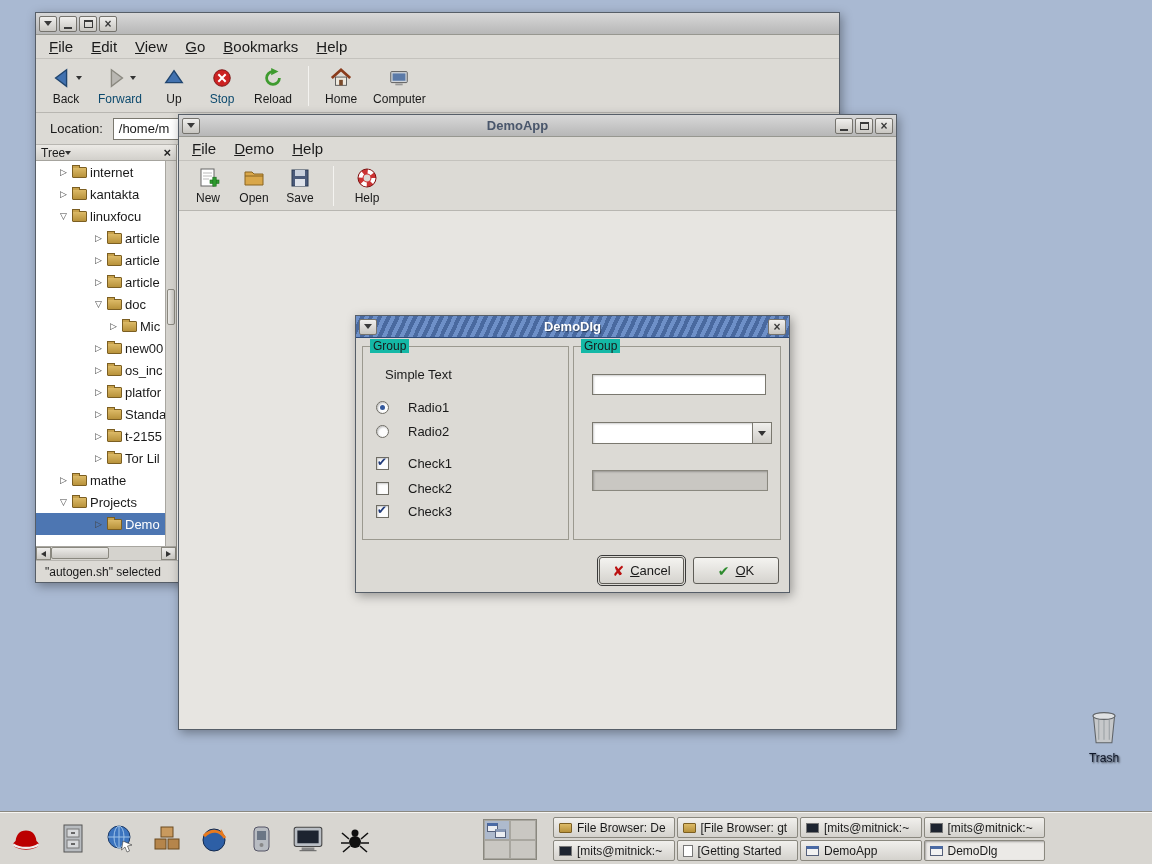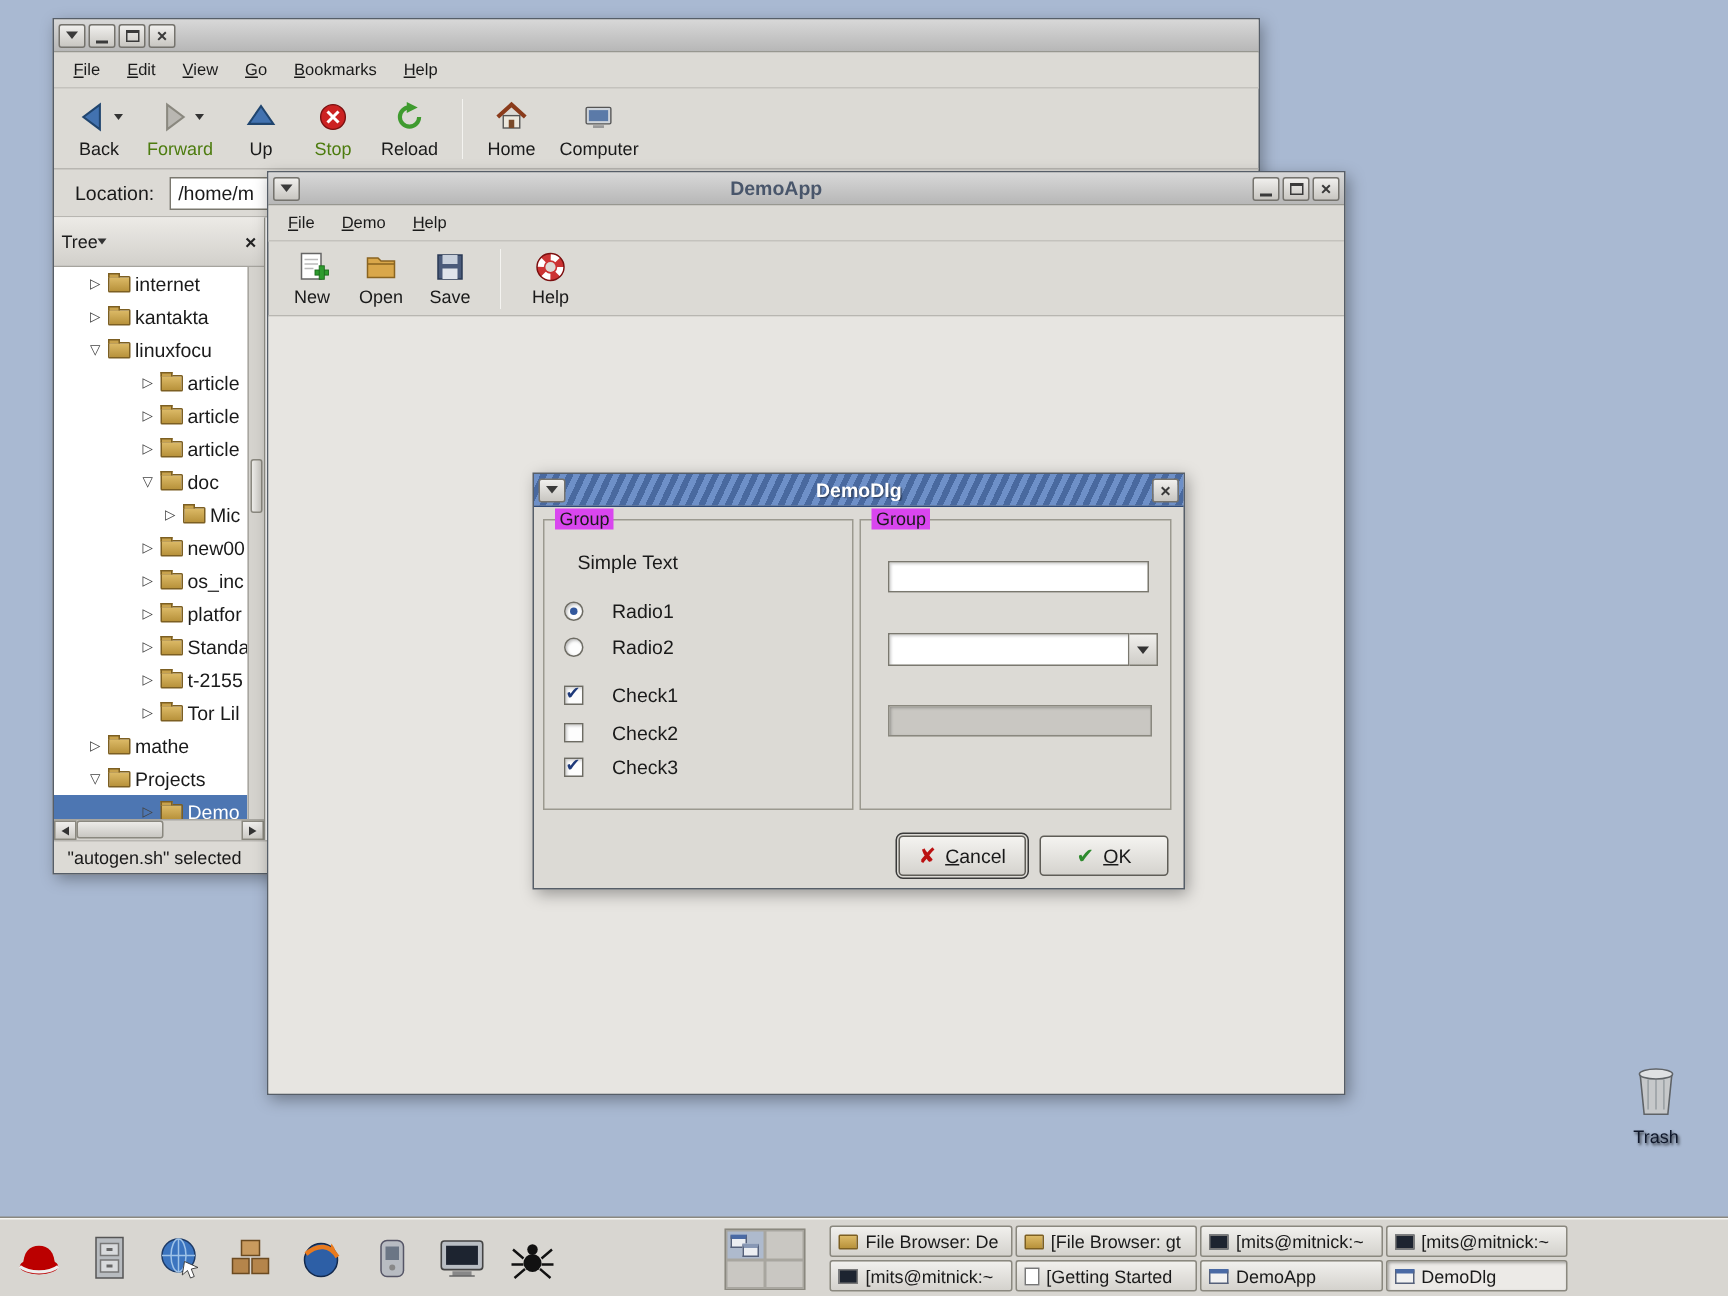--- a/index.html
+++ b/index.html
@@ -15,39 +15,39 @@
 .tb-title { flex:1; text-align:center; font-weight:bold; font-size:13px; color:#49566b; overflow:hidden; white-space:nowrap; }
 .titlebar.active .tb-title { color:#fff; text-shadow:1px 1px 1px rgba(0,0,0,.45); }
 .tbtn { width:18px; height:16px; background:linear-gradient(#f0efed,#c8c6c1); border:1px solid #75736d; border-radius:2px;
         display:flex; align-items:center; justify-content:center; flex:0 0 auto; }
 .g-min { width:8px; height:0; border-bottom:2px solid #3a3a3a; margin-top:8px; }
 .g-max { width:9px; height:8px; border:1px solid #3a3a3a; border-top-width:2px; }
 .g-close { font-size:12px; font-weight:bold; color:#3a3a3a; line-height:1; }
 .g-menu { width:0; height:0; border-left:4px solid transparent; border-right:4px solid transparent; border-top:5px solid #3a3a3a; }
 
 .menubar { height:24px; display:flex; align-items:center; padding:0 4px; background:#dcdad5; border-bottom:1px solid #c4c2bd; }
-.mi { display:inline-block; padding:3px 9px; font-size:11px;text-align:right; }
+.mi { display:inline-block; padding:3px 9px; font-size:15px;text-align:right; }
 .mi::first-letter { text-decoration:underline; }
 
 
 #fb { left:35px; top:12px; width:805px; height:571px; z-index:1; }
 .fb-toolbar { height:54px; display:flex; align-items:center; padding:0 8px; gap:4px; border-bottom:1px solid #b8b6b1; }
 .titem { display:flex; flex-direction:column; align-items:center; justify-content:center; padding:2px 6px; min-width:44px; height:50px; }
 .titem .lbl { font-size:12px; margin-top:2px; }
-.titem.disabled .lbl { color:#4d7c0f; }
+.titem.disabled .lbl { color:#0c4a6e; }
 .iconrow { display:flex; align-items:center; height:24px; }
 .icaret { width:0; height:0; border-left:3.5px solid transparent; border-right:3.5px solid transparent; border-top:4px solid #333; margin-left:3px; }
 .tsep { width:1px; height:40px; background:#a9a7a2; border-right:1px solid #f4f3f0; margin:0 6px; }
 .locbar { height:32px; display:flex; align-items:center; padding:0 14px; gap:10px; border-bottom:1px solid #b8b6b1; }
 .entry { background:#fff; border:1px solid #7a786f; height:22px; padding:2px 5px; font-size:13px; overflow:hidden; white-space:nowrap; }
 .loc-entry { width:260px; }
 
 .fb-body { display:flex; height:415px; }
 .tree-panel { width:141px; display:flex; flex-direction:column; border-right:1px solid #94928a; background:#fff; }
-.tree-header { height:33px; background:linear-gradient(#eceae6,#d2d0cb); border-bottom:1px solid #a6a49e;
+.tree-header { height:16px; background:linear-gradient(#eceae6,#d2d0cb); border-bottom:1px solid #a6a49e;
                display:flex; align-items:center; padding:0 5px; gap:0; font-size:12px; flex:0 0 auto; }
 .th-caret { width:0; height:0; border-left:3.5px solid transparent; border-right:3.5px solid transparent; border-top:4px solid #333; }
 .th-close { margin-left:auto; font-weight:bold; font-size:13px; color:#222; }
 .tree-main { flex:1; display:flex; overflow:hidden; }
 .tree-list { flex:1; overflow:hidden; }
 .vscroll { width:11px; background:#d5d3ce; border-left:1px solid #a8a6a0; position:relative; flex:0 0 auto; }
 .vthumb { position:absolute; left:1px; width:8px; top:128px; height:36px; background:linear-gradient(90deg,#ecebe8,#c9c7c2); border:1px solid #8a887f; border-radius:2px; }
 .trow { height:22px; display:flex; align-items:center; gap:3px; white-space:nowrap; overflow:hidden; }
 .lvl1 { padding-left:22px; } .lvl2 { padding-left:57px; } .lvl3 { padding-left:72px; }
 .exp { font-size:9px; color:#444; width:11px; text-align:center; flex:0 0 auto; }
@@ -69,21 +69,21 @@
 #demoapp { left:178px; top:114px; width:719px; height:616px; z-index:2; }
 .da-toolbar { height:50px; display:flex; align-items:center; padding:0 10px; gap:8px; border-bottom:1px solid #b8b6b1; }
 .da-item { display:flex; flex-direction:column; align-items:center; justify-content:center; min-width:38px; height:46px; }
 .da-item .lbl { font-size:12px; margin-top:1px; }
 .client { height:518px; background:#e7e5e1; }
 
 
 #demodlg { left:355px; top:315px; width:435px; height:278px; z-index:3; }
 .dlg-body { position:relative; height:254px; }
 .group { position:absolute; border:1px solid #9b998f; }
-.group-label { position:absolute; top:-8px; left:7px; background:#d946ef; padding:0 3px; font-size:12px; }
+.group-label { position:absolute; top:-8px; left:7px; background:#14b8a6; padding:0 3px; font-size:12px; }
 #grp-left { left:6px; top:8px; width:207px; height:194px; }
 #grp-right { left:217px; top:8px; width:208px; height:194px; }
 .static-text { position:absolute; left:22px; top:20px; font-size:13px; }
 .ctrl-row { position:absolute; left:13px; display:flex; align-items:center; gap:19px; height:16px; font-size:13px; }
 .radio { width:13px; height:13px; border-radius:50%; background:#fdfdfd; border:1px solid #6e6c64; box-shadow:inset 1px 1px 2px rgba(0,0,0,.25); display:flex; }
 .radio.on::after { content:""; width:5px; height:5px; border-radius:50%; background:#33589d; margin:auto; }
 .checkbox { width:13px; height:13px; background:#fdfdfd; border:1px solid #6e6c64; box-shadow:inset 1px 1px 2px rgba(0,0,0,.2); position:relative; }
 .checkbox.on::after { content:"✔"; position:absolute; top:-3px; left:0; font-size:12px; font-weight:bold; color:#1f3a7a; }
 .fld { position:absolute; }
 .text-entry { left:18px; top:27px; width:174px; height:21px; background:#fff; border:1px solid #7a786f; box-shadow:inset 1px 1px 2px rgba(0,0,0,.2); }

